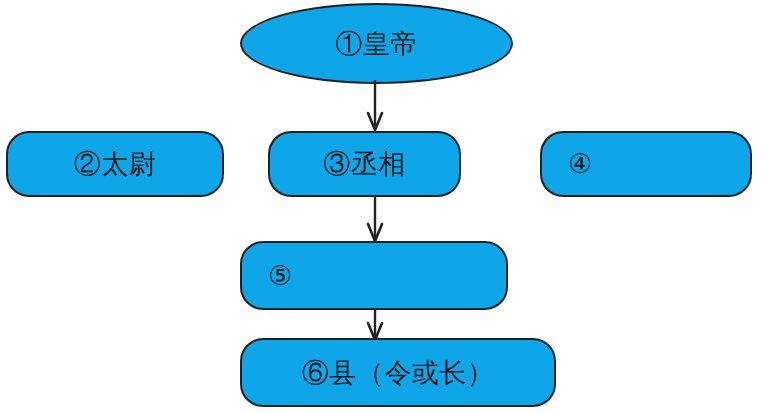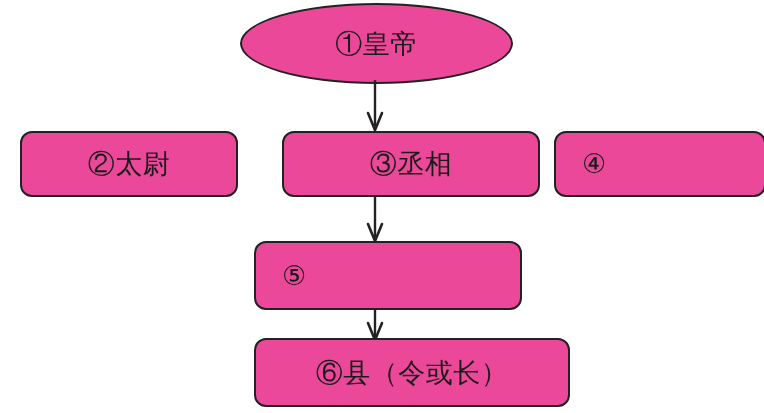--- a/index.html
+++ b/index.html
@@ -20,26 +20,25 @@
     left: 0;
     top: 0;
     width: 764px;
     height: 413px;
   }
   .node {
     position: absolute;
     box-sizing: border-box;
     display: flex;
     align-items: center;
-    background: #ec4899;
+    background: #0ea5e9;
     border: 2px solid #222222;
   }
   .node.rounded {
-    border-radius: 12px;
-    margin-left: 14px;
+    border-radius: 23px;
   }
   .node.ellipse {
     border-radius: 50%;
     border-width: 2px;
   }
   .node-label {
     display: block;
     width: 100%;
     font-size: 27px;
     line-height: 1.1;
@@ -74,21 +73,21 @@
     <svg width="16" height="54" viewBox="0 0 16 54" aria-hidden="true">
       <line x1="8" y1="0" x2="8" y2="46" stroke="#222222" stroke-width="2.4"></line>
       <polyline points="1,33 8,50 15,33" fill="none" stroke="#222222" stroke-width="2.6" stroke-linecap="round" stroke-linejoin="miter"></polyline>
     </svg>
   </div>
 
   <div class="node rounded" style="left:6px; top:131px; width:218px; height:66px;">
     <span class="node-label center-label">②太尉</span>
   </div>
 
-  <div class="node rounded" style="left:268px; top:131px; width:258px; height:66px;">
+  <div class="node rounded" style="left:268px; top:131px; width:193px; height:66px;">
     <span class="node-label center-label">③丞相</span>
   </div>
 
   <div class="node rounded" style="left:540px; top:131px; width:212px; height:66px;">
     <span class="node-label left-label">④</span>
   </div>
 
   <div class="connector" style="left:367px; top:196px; width:16px; height:48px;">
     <svg width="16" height="48" viewBox="0 0 16 48" aria-hidden="true">
       <line x1="8" y1="0" x2="8" y2="42" stroke="#222222" stroke-width="2.4"></line>

